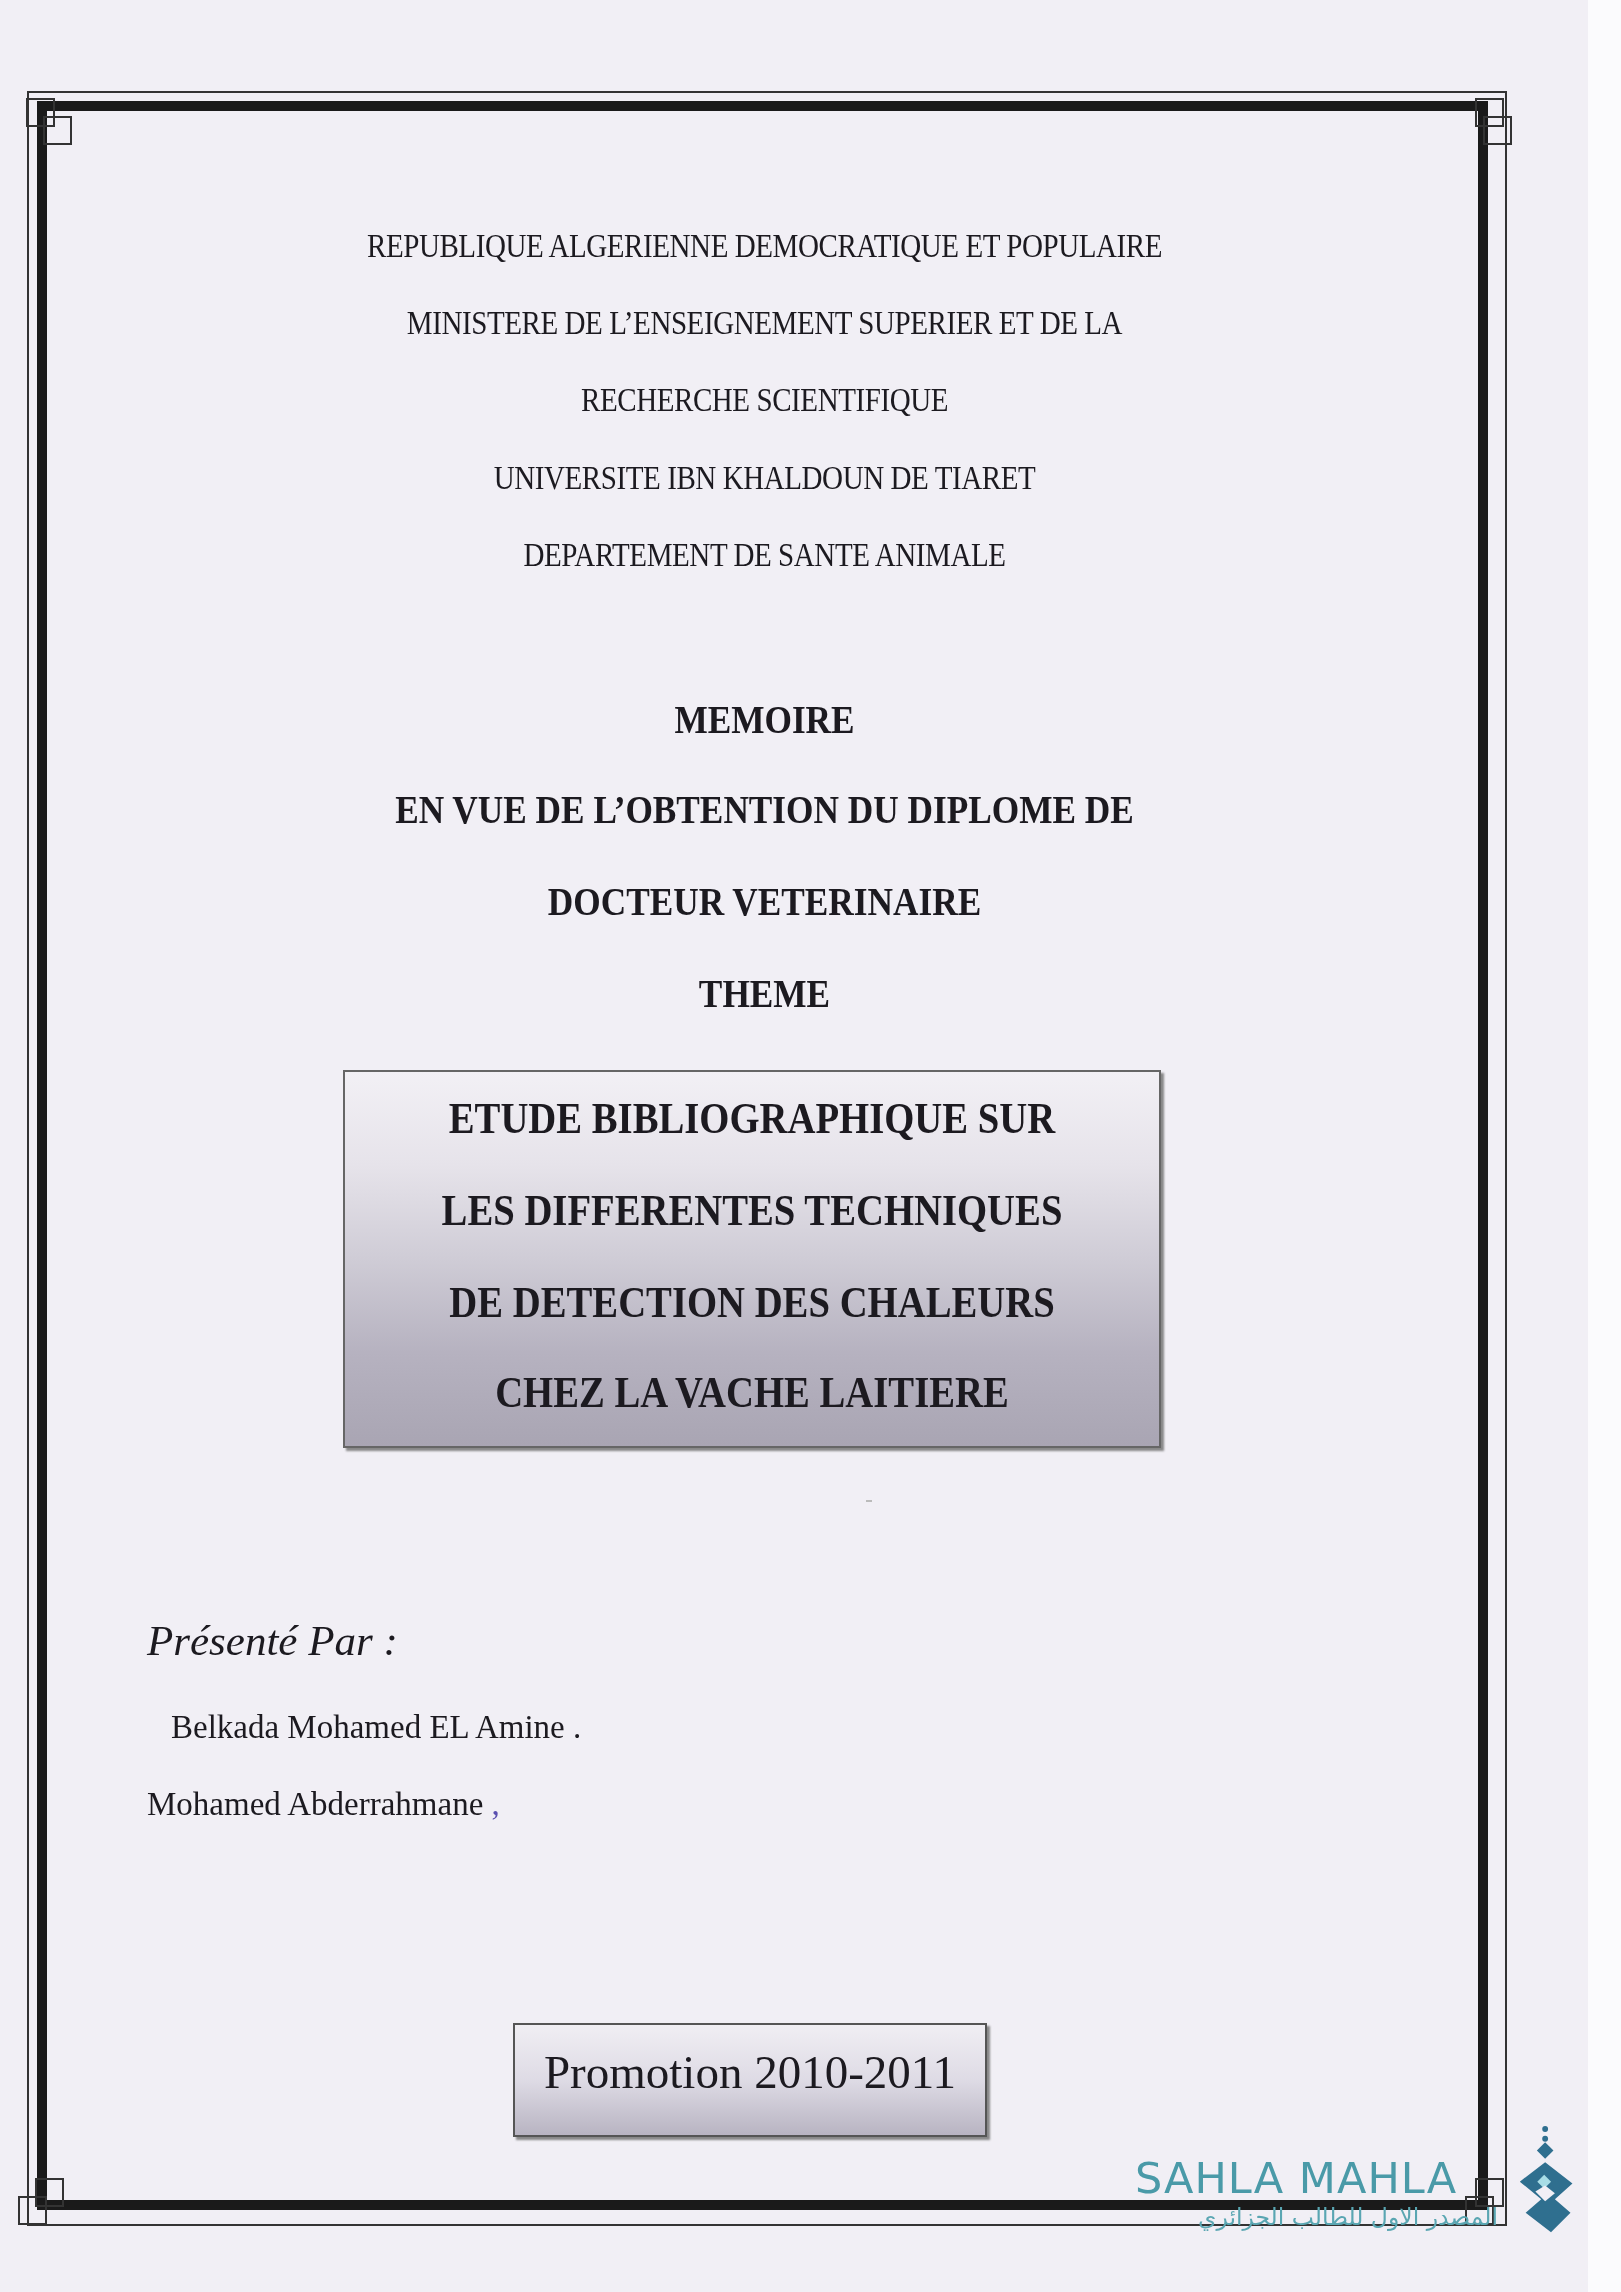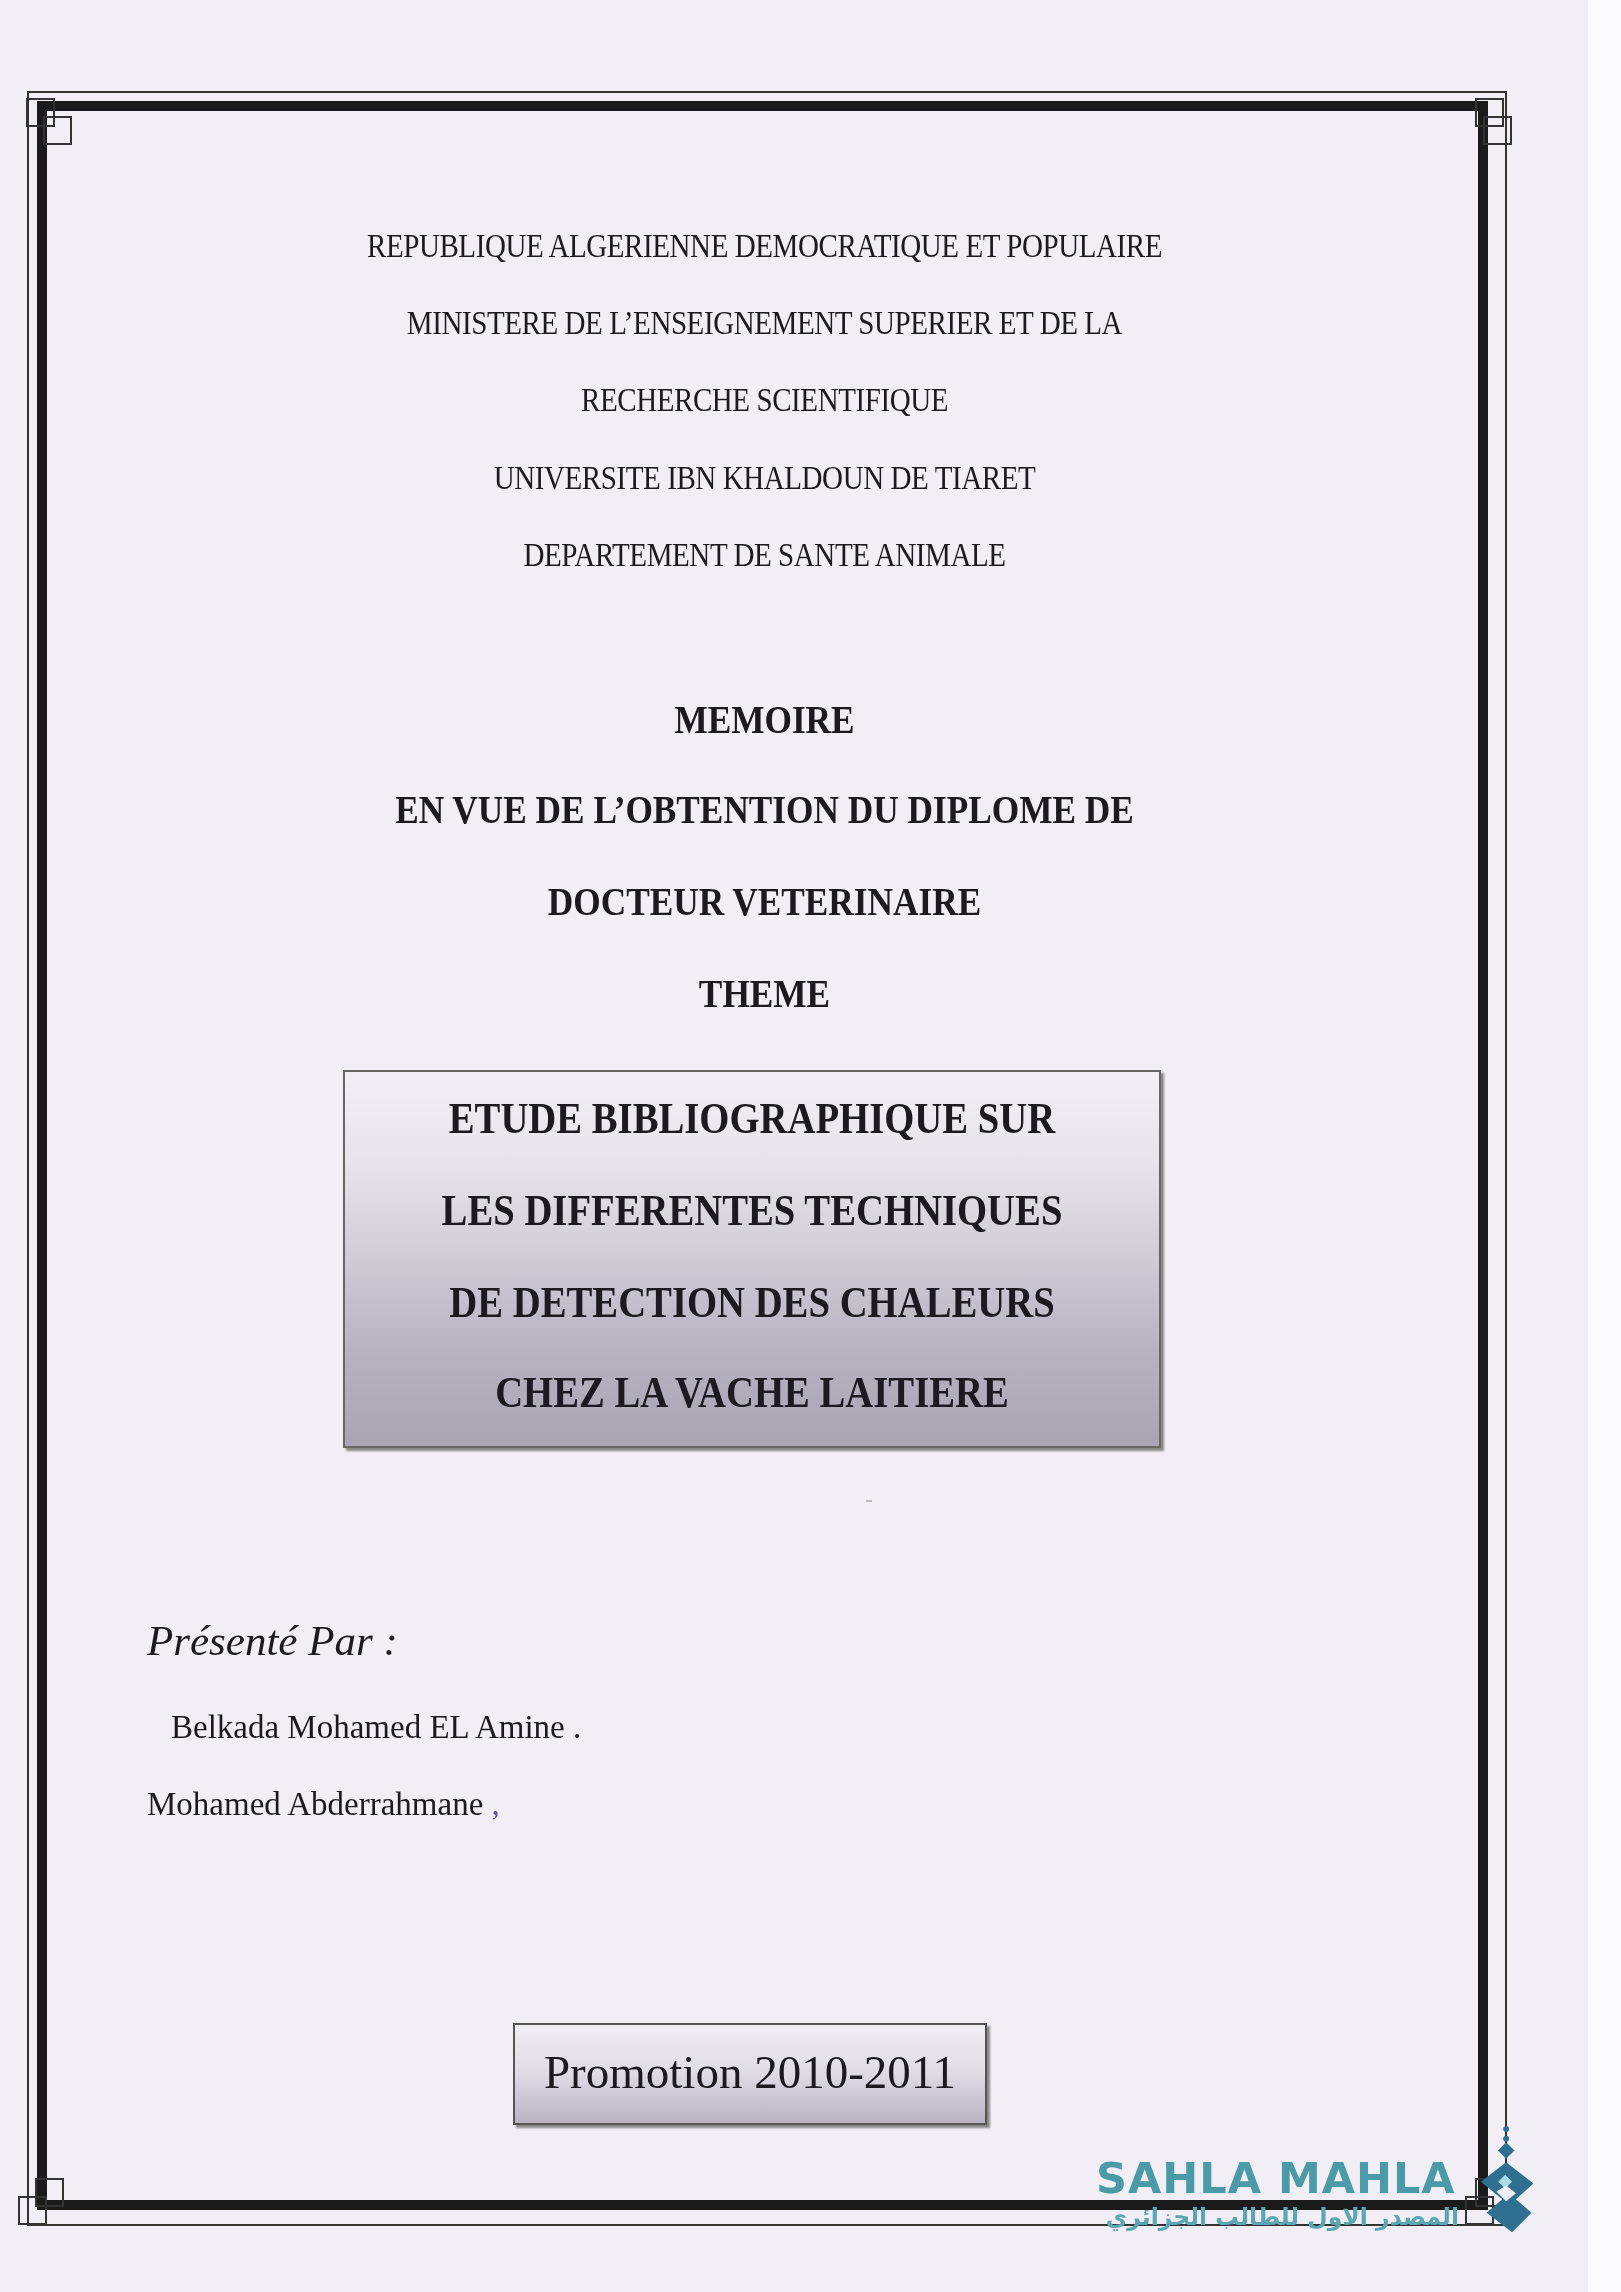--- a/index.html
+++ b/index.html
@@ -48,29 +48,29 @@
       transform: scaleX(0.86); transform-origin: center;
     }
     .presented-label {
       position: absolute; left: 147px; top: 1619px; font-size: 43px; line-height: 43px; font-style: italic;
     }
     .author {
       position: absolute; left: 147px; font-size: 33px; line-height: 33px;
     }
     .comma-mark { color: #5a4fb0; }
     .promo-box {
-      position: absolute; left: 513px; top: 2023px; width: 474px; height: 102px;
+      position: absolute; left: 513px; top: 2023px; width: 474px; height: 114px;
       border: 2px solid #555; box-sizing: border-box;
       background: linear-gradient(to bottom, #f0eef3 0%, #dedbe5 50%, #b8b4c2 100%);
       box-shadow: 2.9px 2.9px 2px #888;
       text-align: center;
     }
     .promo-text { font-size: 47px; line-height: 94px; display: block; }
     .watermark {
-      position: absolute; left: 1096px; top: 2147px; width: 451px; height: 108px; font-weight: bold;
+      position: absolute; left: 1135px; top: 2147px; width: 451px; height: 108px;
     }
     .wm-title {
       position: absolute; left: 0; top: 9.8px; font-family: "DejaVu Sans", sans-serif;
       font-size: 43px; line-height: 43px; color: #4a9aa8; letter-spacing: 1px;
     }
     .wm-sub {
       position: absolute; left: 0; top: 57px; width: 363px; font-family: "DejaVu Sans", sans-serif;
       font-size: 23.5px; line-height: 27.4px; color: #5aa6b2; direction: rtl; text-align: right;
     }
     .wm-logo { position: absolute; left: 377px; top: -24.5px; }

